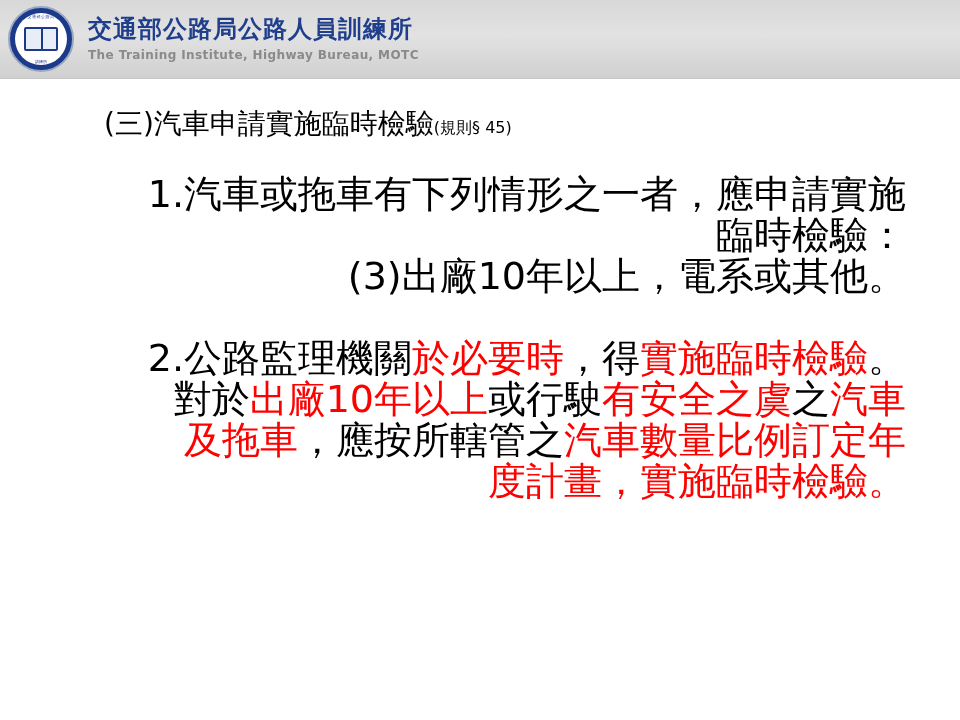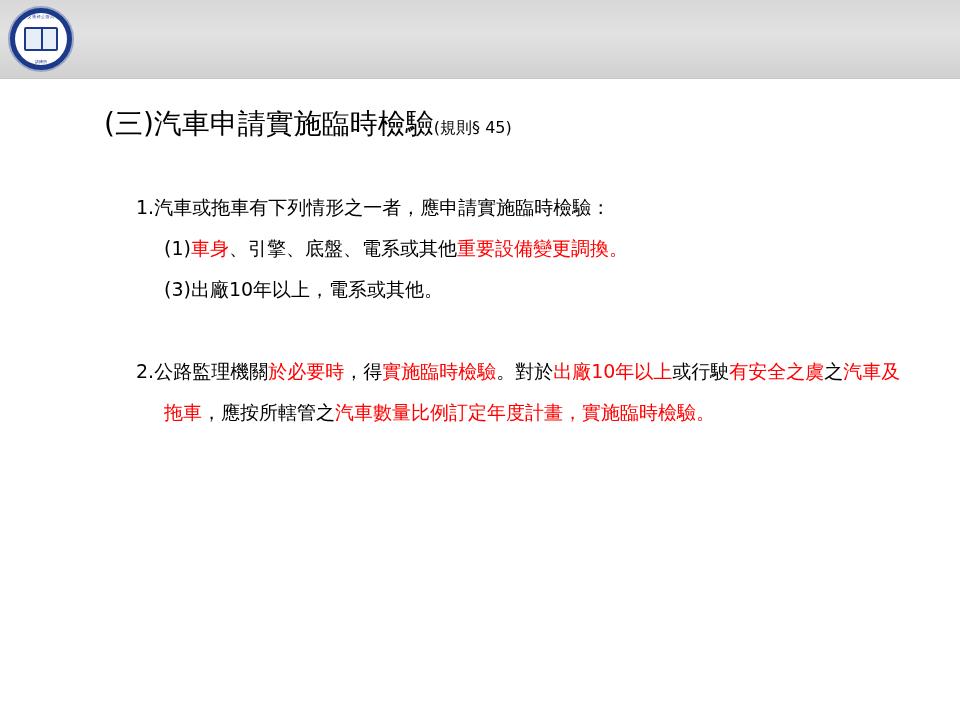--- a/index.html
+++ b/index.html
@@ -129,25 +129,26 @@
     line-height: 36px;
     white-space: nowrap;
   }
   .heading .cite {
     font-size: 16px;
   }
 
   .body-block {
     position: absolute;
     left: 136px;
-    top: 109px;
+    top: 96px;
     width: 770px;
-    font-size: 19px;
+    font-size: 38px;
     line-height: 41px;
     color: #000000;
+    text-align: right;
   }
   .para {
     text-indent: 0;
     margin: 0;
     padding: 0;
   }
   .hang {
     padding-left: 28px;
     text-indent: -28px;
   }
@@ -171,37 +172,38 @@
 <div class="slide">
 
   <div class="header">
     <div class="header-logo">
       <div class="inner-ring">
         <div class="arc-text">交通部公路局</div>
         <div class="book"></div>
         <div class="arc-text-bottom">訓練所</div>
       </div>
     </div>
+    <div class="header-titles">
+      <div class="org-name-zh">交通部公路局公路人員訓練所</div>
+      <div class="org-name-en">The Training Institute, Highway Bureau,  MOTC</div>
+    </div>
   </div>
 
   <div class="content">
 
     <div class="heading">
       <span>(三)汽車申請實施臨時檢驗</span><span class="cite">(規則§ 45)</span>
     </div>
 
     <div class="body-block">
 
       <div class="para hang">
         <span>1.</span><span class="black">汽車或拖車有下列情形之一者，應申請實施臨時檢驗：</span>
       </div>
 
-      <div class="para hang2">
-        <span>(1)</span><span class="red">車身</span><span class="black">、引擎、底盤、電系或其他</span><span class="red">重要設備變更調換。</span>
-      </div>
 
 
       <div class="para hang2">
         <span>(3)</span><span class="black">出廠10年以上，電系或其他。</span>
       </div>
 
       <div class="gap"></div>
 
       <div class="para hang">
         <span>2.</span><span class="black">公路監理機關</span><span class="red">於必要時</span><span class="black">，得</span><span class="red">實施臨時檢驗</span><span class="black">。對於</span><span class="red">出廠10年以上</span><span class="black">或行駛</span><span class="red">有安全之虞</span><span class="black">之</span><span class="red">汽車及拖車</span><span class="black">，應按所轄管之</span><span class="red">汽車數量比例訂定年度計畫，實施臨時檢驗。</span>

